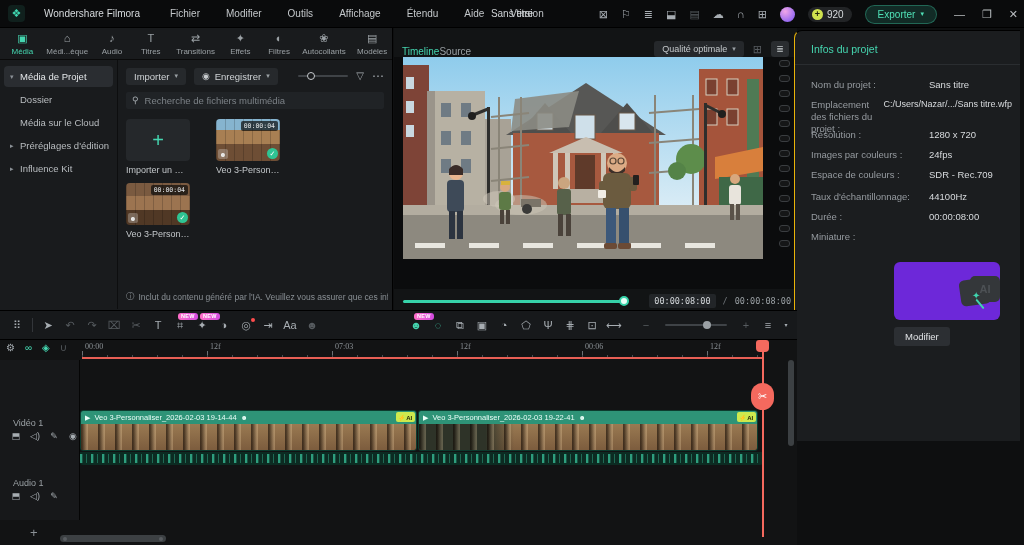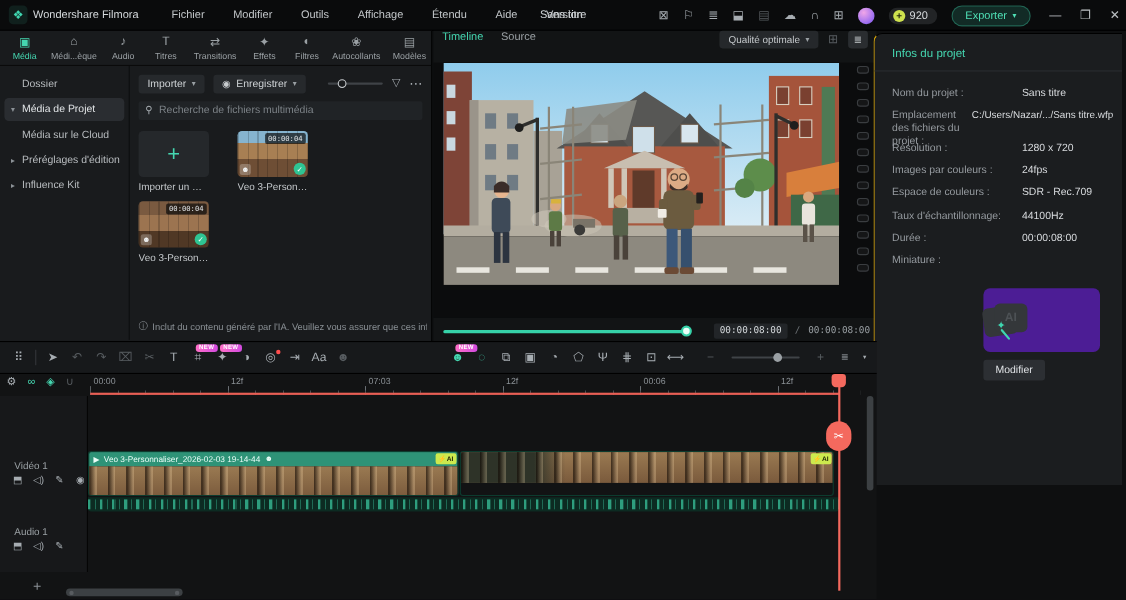--- a/index.html
+++ b/index.html
@@ -4,21 +4,21 @@
 <style>
   *{box-sizing:border-box;margin:0;padding:0;-webkit-user-select:none;user-select:none}
   html,body{width:1024px;height:545px;overflow:hidden}
   body{background:#0e0f10;font-family:"Liberation Sans",sans-serif;color:#c7cbce;font-size:10px;position:relative}
   .ico{display:inline-block;text-align:center;color:#a7adb2;font-size:12px;line-height:1}
   .dim{color:#575c60}
   .teal{color:#45d6b0}
   
   .titlebar{position:absolute;left:0;top:0;width:1024px;height:28px;background:#0a0b0c;border-bottom:1px solid #000;display:flex;align-items:center}
   .logo{width:17px;height:17px;margin-left:8px;border-radius:4px;background:#10201d;color:#3fd6b0;font-size:11px;display:flex;align-items:center;justify-content:center}
-  .appname{margin-left:5px;font-size:10px;color:#d6dadd;white-space:nowrap}
+  .appname{margin-left:19px;font-size:10px;color:#d6dadd;white-space:nowrap}
   .menu{display:flex;gap:26px;margin-left:30px}
   .menu span{color:#c3c7ca;font-size:10px;cursor:default}
   .doc-title{position:absolute;left:512px;top:8px;transform:translateX(-50%);color:#cfd3d6;font-size:10px}
   .tb-right{position:absolute;right:6px;top:0;height:28px;display:flex;align-items:center;gap:13px}
   .tb-right .ico{font-size:11px}
   .avatar{width:15px;height:15px;border-radius:50%;background:radial-gradient(circle at 35% 30%,#f0a6e8,#9a6cf0 70%,#5a3cc0)}
   .credit{display:flex;align-items:center;gap:4px;background:#222426;border-radius:9px;padding:2px 8px 2px 4px;color:#d6dadd}
   .coin{width:11px;height:11px;border-radius:50%;background:#cfe24e;color:#23260e;font-size:9px;font-weight:bold;display:flex;align-items:center;justify-content:center}
   .export-btn{display:flex;align-items:center;gap:5px;background:rgba(63,214,176,.16);border:1px solid rgba(63,214,176,.35);color:#4fe0b6;border-radius:12px;padding:3px 12px;font-size:10px}
   .winctl{color:#b9bdc0;font-size:11px;margin-left:4px}
@@ -54,21 +54,21 @@
   .thumb.v1{background:linear-gradient(180deg,#86b4cf 0 26%,#a87f53 26% 60%,#6e4e35 60% 100%)}
   .thumb.v2{background:linear-gradient(180deg,#7a5a40 0 30%,#9c7450 30% 65%,#503825 65% 100%)}
   .thumb .tex{position:absolute;inset:0;background:repeating-linear-gradient(90deg,rgba(0,0,0,.18) 0 1px,transparent 1px 9px)}
   .dur{position:absolute;top:2px;right:2px;background:rgba(10,10,10,.7);color:#e3e6e8;font-size:6.5px;padding:1px 3px;border-radius:2px;font-family:"DejaVu Sans Mono",monospace}
   .chk{position:absolute;bottom:2px;right:2px;width:11px;height:11px;border-radius:50%;background:#2fc493;color:#fff;font-size:7px;display:flex;align-items:center;justify-content:center}
   .corner-ico{position:absolute;bottom:2px;left:2px;width:10px;height:10px;border-radius:2px;background:rgba(255,255,255,.25);color:#f0f2f3;font-size:7px;display:flex;align-items:center;justify-content:center}
   .mlabel{margin-top:4px;font-size:9px;color:#c3c7ca;white-space:nowrap;overflow:hidden;text-overflow:ellipsis}
   .ai-notice{position:absolute;left:8px;bottom:6px;right:4px;color:#8a9095;font-size:8.5px;display:flex;gap:4px;align-items:center;white-space:nowrap;overflow:hidden}
   
   .center-panel{position:absolute;left:394px;top:28px;width:403px;height:282px;background:#121415}
-  .cp-header{height:29px;display:flex;align-items:flex-start;padding:0 8px;gap:16px}
+  .cp-header{height:29px;display:flex;align-items:flex-end;padding:0 8px;}
   .cp-tab{font-size:10px;color:#9aa0a4;cursor:pointer}
   .cp-tab.active{color:#45d6b0}
   .cp-right{margin-left:auto;display:flex;align-items:center;gap:9px}
   .quality{display:flex;align-items:center;gap:5px;background:#25282b;border-radius:3px;padding:3px 8px;color:#c5c9cc;font-size:9px}
   .box-ico{width:18px;height:16px;background:#2a2d30;border-radius:3px;display:flex;align-items:center;justify-content:center;font-size:9px;color:#c5c9cc}
   .stage{position:absolute;left:0;top:29px;width:403px;height:232px;background:#0b0c0d}
   .video{position:absolute;left:9px;top:0;width:360px;height:202px;background:#000;overflow:hidden}
   .sprockets{position:absolute;right:6px;top:3px;width:12px;height:200px;display:flex;flex-direction:column;gap:8px}
   .sprockets i{width:11px;height:7px;border:1.5px solid #3a3d40;border-radius:3px;background:#151617}
   .progress-row{position:absolute;left:9px;top:238px;width:388px;height:12px;display:flex;align-items:center}
@@ -84,21 +84,21 @@
   .ctl-right{margin-left:auto;display:flex;align-items:center;gap:17px}
   .ctl-right .ico{margin:0;font-size:11px}
   
   .right-panel{position:absolute;left:794px;top:30px;width:226px;height:411px;background:#1b1d1f;border-left:1px solid #eab308;border-top:1px solid #000;border-top-left-radius:8px}
   .rp-title{color:#45d6b0;font-size:10.5px;padding:12px 0 0 16px}
   .rp-div{height:1px;background:#2a2d30;margin:9px 0 0 0}
   .rp-rows{position:relative}
   .rp-row{position:absolute;left:16px;right:8px;display:flex}
   .rp-label{width:118px;color:#969ba0;font-size:9.5px;line-height:1.25}
   .rp-value{flex:1;color:#d8dbde;font-size:9.5px;white-space:nowrap}
-  .mini-thumb{position:absolute;left:99px;top:197px;width:106px;height:58px;background:#4c1d95;border-radius:6px;display:flex;align-items:center;justify-content:flex-start}
+  .mini-thumb{position:absolute;left:99px;top:197px;width:106px;height:58px;background:#6d28d9;border-radius:6px;display:flex;align-items:center;justify-content:flex-end}
   .mini-card{position:relative;width:40px;height:30px}
   .mini-card .c1,.mini-card .c2{position:absolute;width:30px;height:26px;background:#34373a;border-radius:5px}
   .mini-card .c1{left:0;top:3px;transform:rotate(-8deg)}
   .mini-card .c2{right:0;top:0;display:flex;align-items:center;justify-content:center;color:#4d5155;font-weight:bold;font-size:11px}
   .mini-wand{position:absolute;left:12px;top:14px;color:#3fd6b0;font-size:10px}
   .mini-wand::after{content:"";position:absolute;left:7px;top:8px;width:2px;height:12px;background:#3fd6b0;border-radius:1px;transform:rotate(-40deg)}
   .edit-btn{position:absolute;left:99px;top:262px;background:#2c2f33;border-radius:3px;padding:4px 11px;color:#e0e3e6;font-size:9.5px}
   
   .toolbar{position:absolute;left:0;top:310px;width:797px;height:30px;background:#17191b;border-top:1px solid #000;border-bottom:1px solid #000;display:flex;align-items:center}
   .toolbar .ico{width:22px;font-size:11px;position:relative}
@@ -106,21 +106,21 @@
   .newb{position:absolute;top:-7px;left:9px;background:linear-gradient(90deg,#ff6ec7,#d24ae0);color:#fff;font-size:5.5px;font-weight:bold;padding:1px 3px;border-radius:3px;letter-spacing:.3px}
   .reddot{position:absolute;top:-2px;right:2px;width:4px;height:4px;border-radius:50%;background:#ff4d4d}
   .zoomctl{display:flex;align-items:center;margin-left:10px}
   .zslider{width:62px;height:2px;background:#3f4347;border-radius:1px;position:relative;margin:0 8px}
   .zknob{position:absolute;left:62%;top:-3px;width:8px;height:8px;border-radius:50%;background:#9aa0a4}
   
   .timeline{position:absolute;left:0;top:340px;width:797px;height:205px;background:#121314}
   .tl-tools{position:absolute;left:6px;top:3px;display:flex;gap:10px}
   .tl-tools .ico{font-size:10px}
   .ruler{position:absolute;left:82px;top:0;width:700px;height:19px;background:repeating-linear-gradient(90deg,#4a4e52 0 1px,transparent 1px 25px) left bottom/100% 4px no-repeat,repeating-linear-gradient(90deg,#6a6f74 0 1px,transparent 1px 125px) left bottom/100% 8px no-repeat}
-  .rlabel{position:absolute;top:2px;font-size:8px;color:#8b9196;font-family:Liberation Sans, sans-serif}
+  .rlabel{position:absolute;top:2px;font-size:8px;color:#8b9196;font-family:Liberation Serif, serif}
   .range-line{position:absolute;left:82px;top:17px;width:681px;height:2px;background:#e85f55}
   .track-col{position:absolute;left:0;top:20px;width:80px;height:160px;background:#17181a;border-right:1px solid #050505}
   .trk-name{position:absolute;left:13px;font-size:9px;color:#9aa0a4}
   .trk-icons{position:absolute;left:10px;display:flex;gap:7px}
   .trk-icons .ico{font-size:9px;width:12px}
   .clip{position:absolute;top:70px;height:41px;border-radius:3px;overflow:hidden;border:1px solid #0c3b2e}
   .clip-head{height:13px;background:#2e9377;display:flex;align-items:center;gap:4px;padding:0 4px;white-space:nowrap;overflow:hidden}
   .clip-head .ci{color:#eafef8;font-size:7px}
   .clip-head .cn{color:#eafef8;font-size:7.5px}
   .clip-body{height:28px;background:linear-gradient(180deg,#9a7a52,#7a5a3c);position:relative}
@@ -212,27 +212,27 @@
       <span class="t-ico">❀</span>
       <span class="t-lbl">Autocollants</span>
       </div>
     <div class="tab w44">
       <span class="t-ico">▤</span>
       <span class="t-lbl">Modèles</span>
       </div>
   </nav>
   <div class="left-body">
     <aside class="sidebar">
+      <div class="side-item active">
+        <span class="chev">▾</span>
+        <span>Média de Projet</span>
+        </div>
       <div class="side-item">
         <span class="pad"></span>
         <span>Dossier</span>
-        </div>
-      <div class="side-item active">
-        <span class="chev">▾</span>
-        <span>Média de Projet</span>
         </div>
       <div class="side-item">
         <span class="pad"></span>
         <span>Média sur le Cloud</span>
         </div>
       <div class="side-item">
         <span class="chev">▸</span>
         <span>Préréglages d'édition</span>
         </div>
       <div class="side-item">
@@ -601,20 +601,25 @@
     <div class="clip-head">
       <span class="ci">▶</span>
       <span class="cn">Veo 3-Personnaliser_2026-02-03 19-14-44</span>
       <span class="ci">☻</span>
     </div>
     <div class="clip-body">
         <span class="frames"></span>
       </div>
   </div>
   <div class="clip" style="left:418px;width:340px">
+    <div class="clip-head">
+      <span class="ci">▶</span>
+      <span class="cn">Veo 3-Personnaliser_2026-02-03 19-22-41</span>
+      <span class="ci">☻</span>
+    </div>
     <div class="clip-body">
         <span class="darkseg"></span>
         <span class="frames"></span>
       </div>
   </div>
   <span class="aibadge" style="left:396px">⚡AI</span>
   <span class="aibadge" style="left:737px">⚡AI</span>
   <div class="wavestrip"></div>
 
   <div class="playhead-line"></div>

